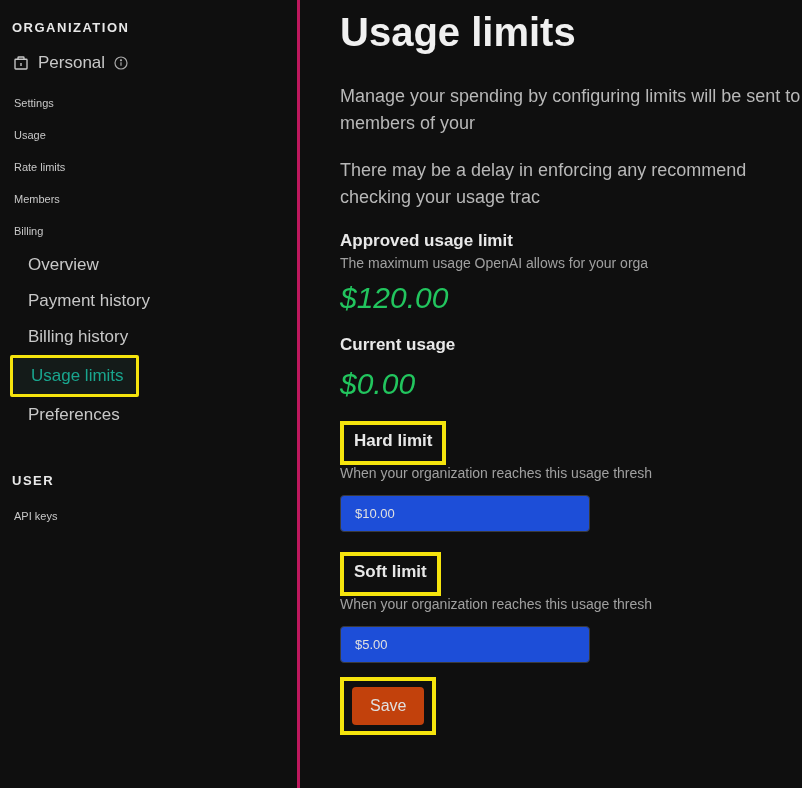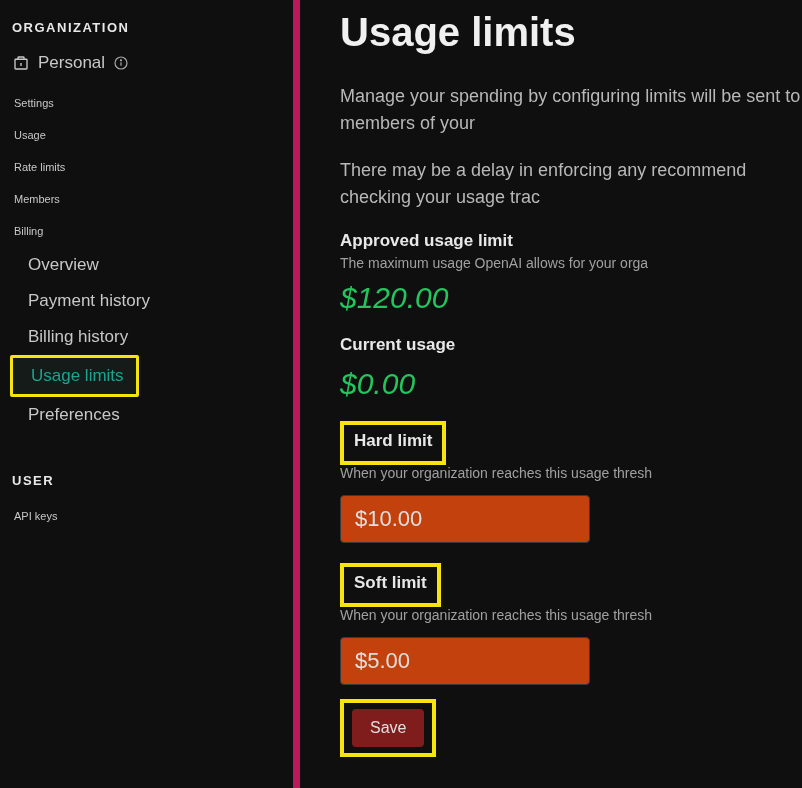--- a/index.html
+++ b/index.html
@@ -12,21 +12,21 @@
       color: #d0d0d0;
       font-family: -apple-system, BlinkMacSystemFont, 'Segoe UI', Helvetica, Arial, sans-serif;
       width: 802px;
       height: 788px;
       overflow: hidden;
       display: flex;
     }
     .sidebar {
       width: 300px;
       padding: 20px 10px;
-      border-right: 7px solid #be185d;
+      border-right: 3px solid #be185d;
       flex-shrink: 0;
     }
     .section-heading {
       font-size: 13px;
       font-weight: 700;
       letter-spacing: 1.5px;
       color: #e8e8e8;
       margin: 0 0 12px 2px;
     }
     .org-row {
@@ -115,31 +115,31 @@
       margin-bottom: 10px;
       max-width: 600px;
     }
     .field-value {
       font-size: 30px;
       color: #22c55e;
       margin-top: 8px;
       font-style: italic;
     }
     .text-input {
-      background: #c2410c;
+      background: #1d4ed8;
       border: 1px solid #3a3a3a;
       border-radius: 4px;
       padding: 10px 14px;
       color: #e0e0e0;
-      font-size: 22px;
+      font-size: 13px;
       width: 250px;
       margin-top: 4px;
     }
     .save-btn {
-      background: #7f1d1d;
+      background: #c2410c;
       border: none;
       color: #e0e0e0;
       font-size: 16px;
       padding: 10px 18px;
       border-radius: 4px;
       cursor: pointer;
     }
     .hl-inline {
       border: 4px solid #f5e40d;
       padding: 6px 10px;

